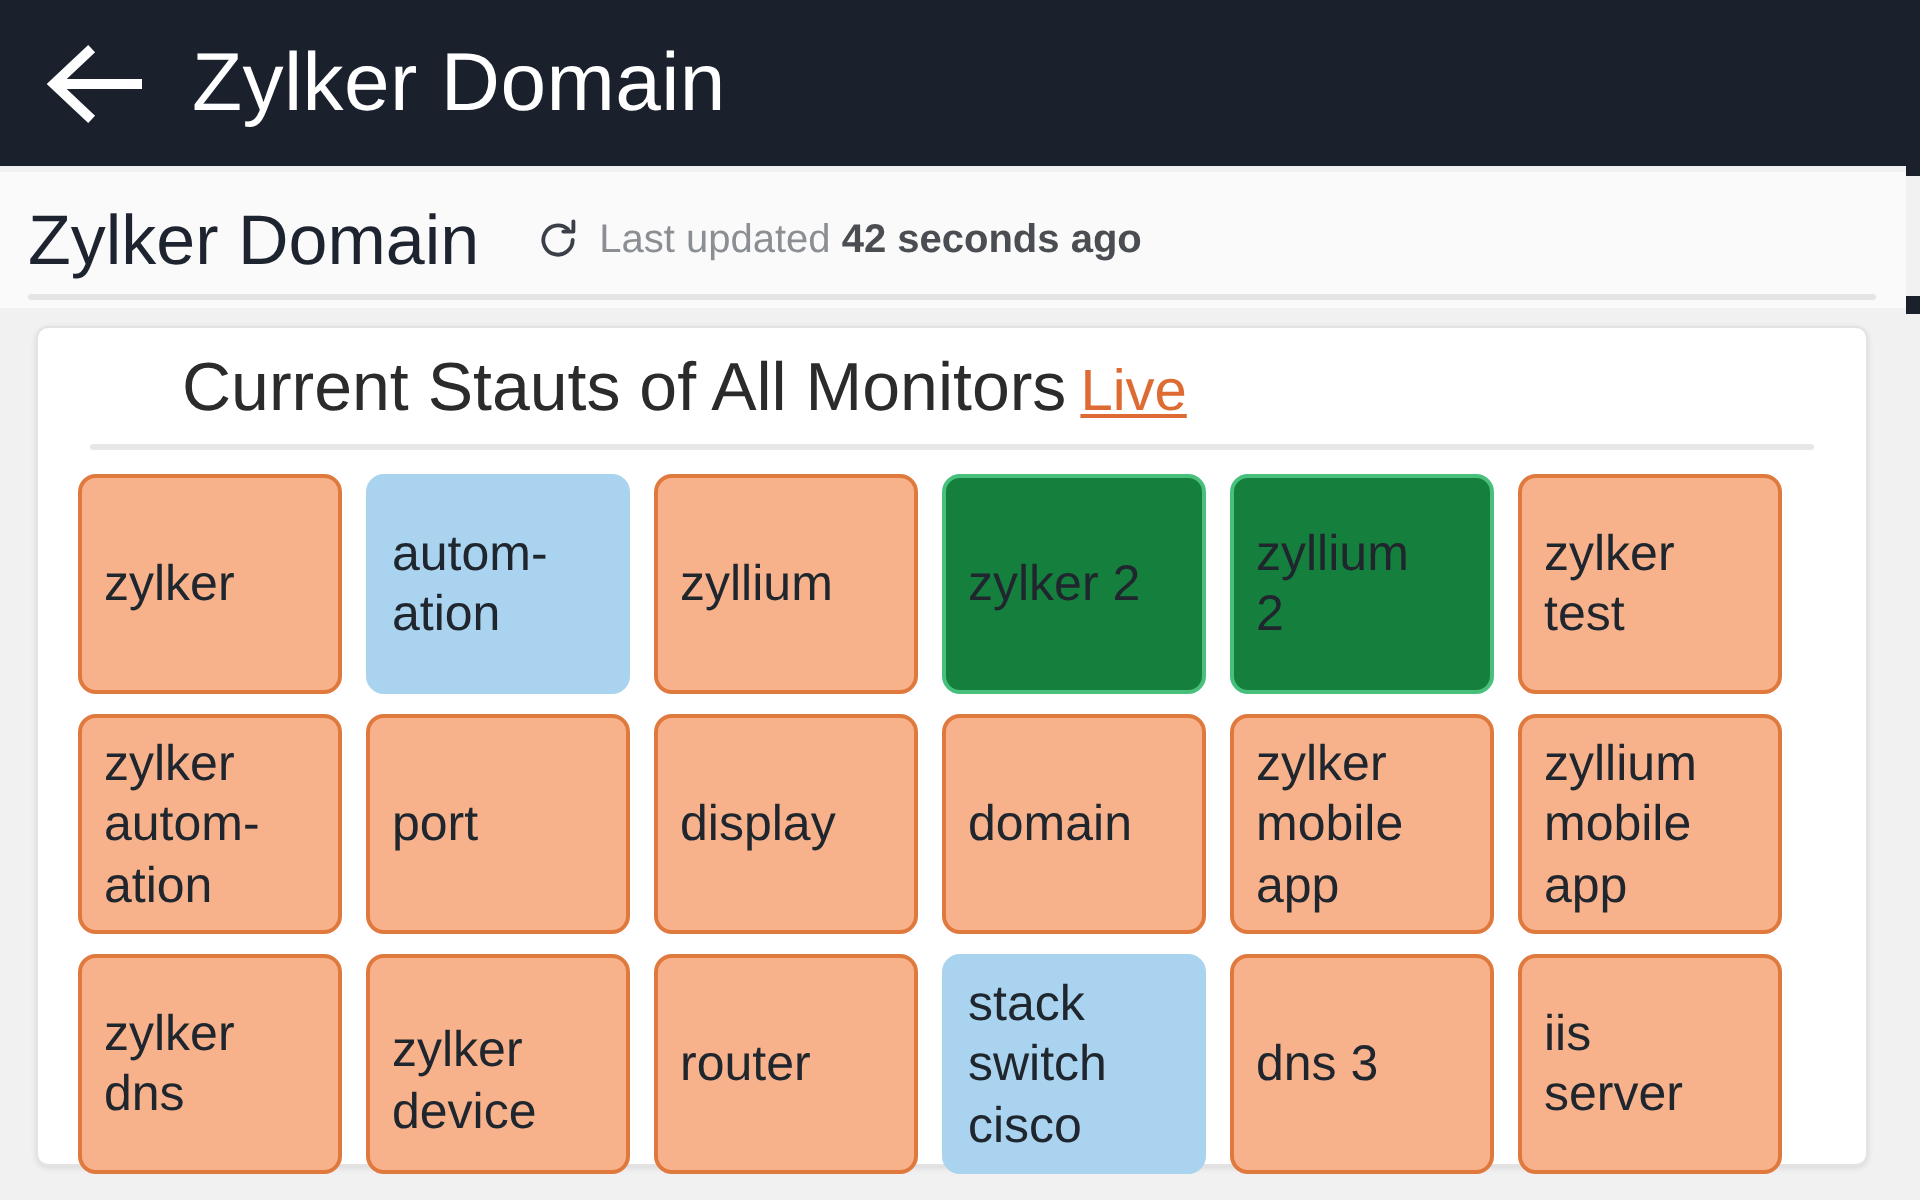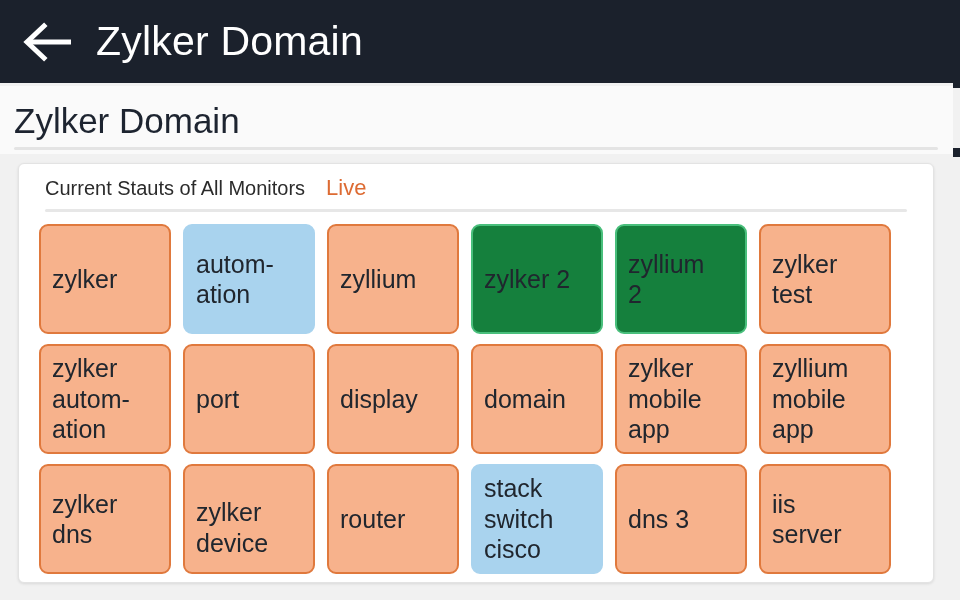--- a/index.html
+++ b/index.html
@@ -77,26 +77,26 @@
     background: #ffffff;
     border: 1px solid #e3e3e3;
     border-radius: 6px;
     box-shadow: 0 1px 3px rgba(0,0,0,0.10);
   }
   .card-head {
     display: flex; align-items: baseline;
     padding: 12px 0 0 26px;
   }
   .card-title {
-    font-size: 20px; color: #2b2b2b; font-weight: 400;
-    line-height: 1.1; white-space: nowrap;
+    font-size: 34px; color: #2b2b2b; font-weight: 400;
+    line-height: 1.1; white-space: nowrap; margin-left: 46px;
   }
   .card-live {
-    font-size: 22px; color: #dd6b33; margin-left: 21px;
-    line-height: 1.1; white-space: nowrap;
+    font-size: 29px; color: #dd6b33; margin-left: 7px;
+    line-height: 1.1; white-space: nowrap; text-decoration: underline;
   }
   .card-rule {
     margin: 9px auto 0 26px; width: 862px; height: 3px;
     background: #e7e7e7; border-radius: 2px;
   }
 
   
   .grid {
     margin: 12px 0 0 20px;
     display: grid;
@@ -141,20 +141,29 @@
     </div>
     <div class="appbar-title">Zylker Domain</div>
   </div>
 
   <div class="edge-notch notch-a"></div>
   <div class="edge-notch notch-b"></div>
   <div class="edge-strip"></div>
 
   <div class="subheader">
     <div class="subheader-title">Zylker Domain</div>
+    <div class="refresh-wrap">
+      <span>
+        <svg class="refresh-icon" viewBox="0 0 24 24" aria-hidden="true">
+          <path d="M20 12a8 8 0 1 1-2.6-5.9" fill="none" stroke="#3b4048" stroke-width="2.1" stroke-linecap="round"></path>
+          <polyline points="20.4,1.8 20.4,7.4 14.9,7.4" fill="none" stroke="#3b4048" stroke-width="2.1" stroke-linecap="round" stroke-linejoin="round"></polyline>
+        </svg>
+      </span>
+      <span class="updated-text"><span>Last updated </span><b>42 seconds ago</b></span>
+    </div>
     <div class="subheader-rule"></div>
   </div>
 
   <div class="card">
     <div class="card-head">
       <div class="card-title">Current Stauts of All Monitors</div>
       <div class="card-live">Live</div>
     </div>
     <div class="card-rule"></div>
     <div class="grid" id="monitor-grid">

